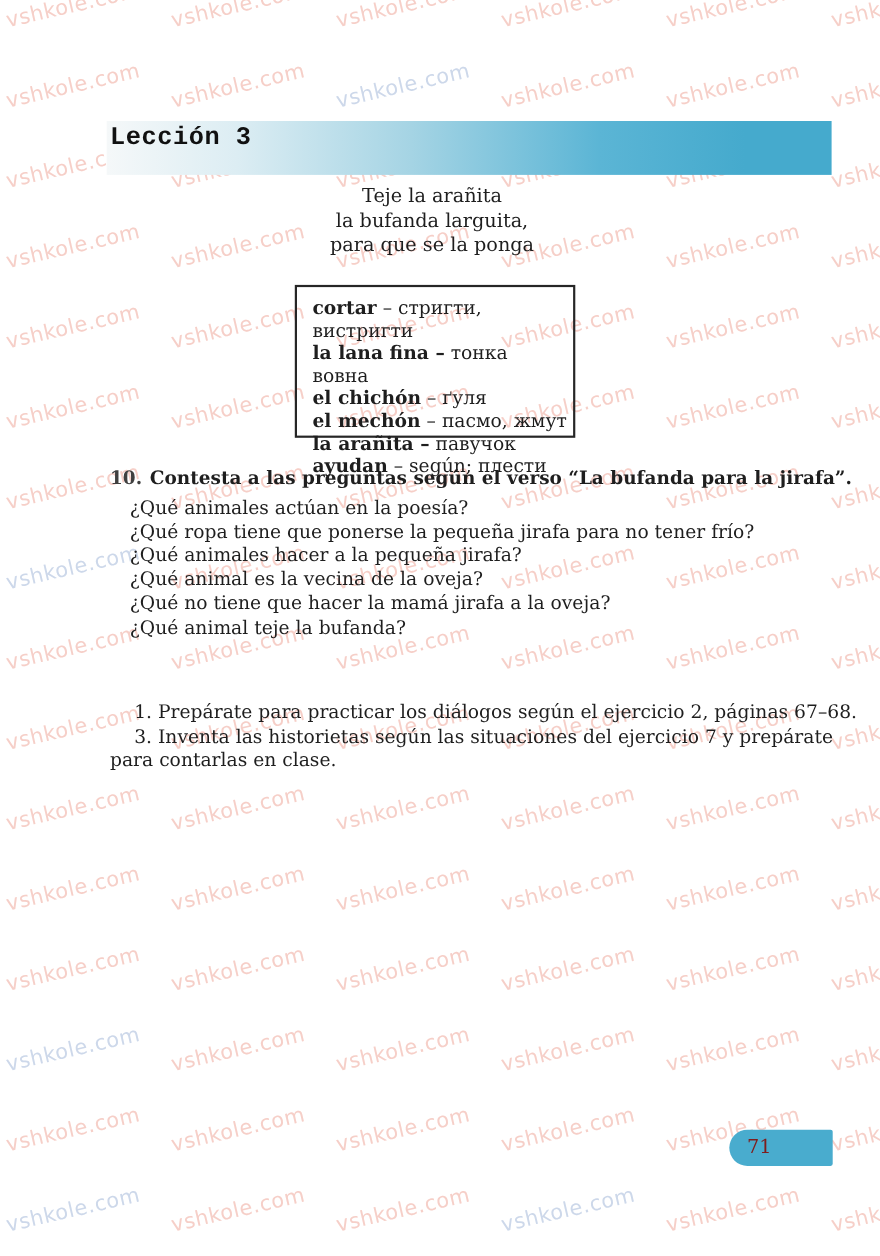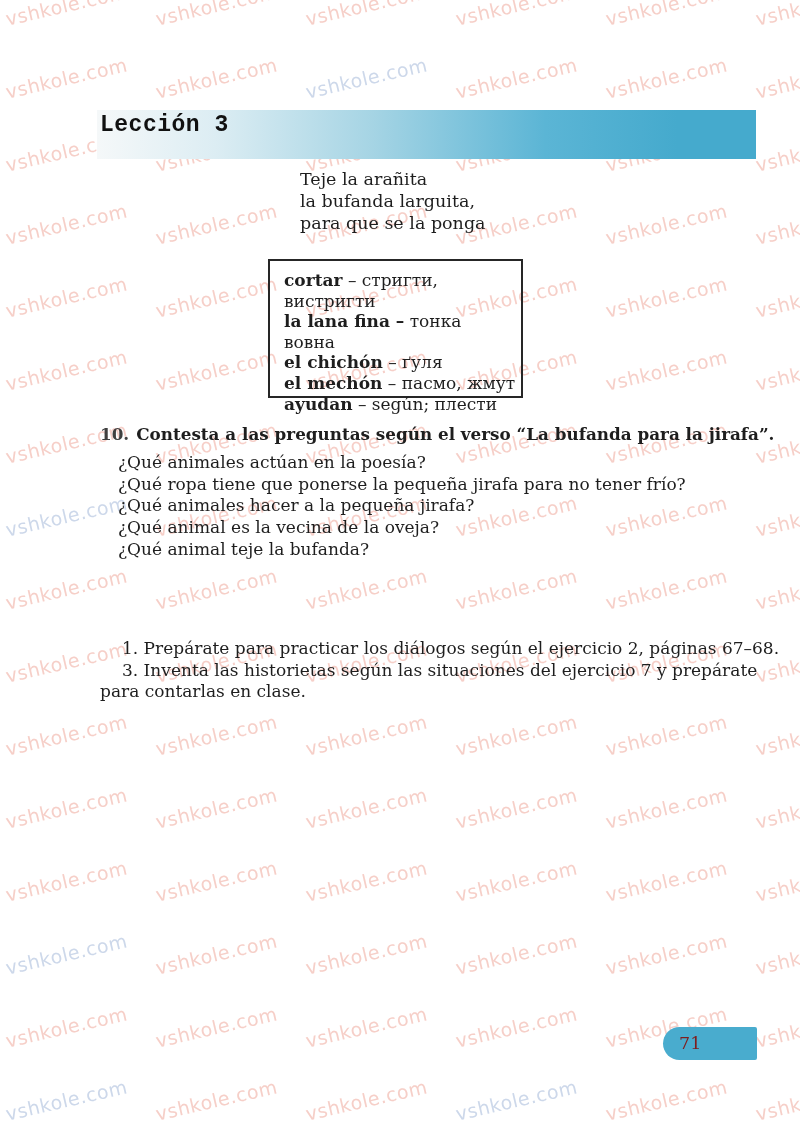--- a/index.html
+++ b/index.html
@@ -43,20 +43,21 @@
     color: #111111;
     letter-spacing: 0.5px;
   }
 
   
   .verse {
     position: absolute;
     left: 300px; top: 168px;
     font-size: 17.5px;
     line-height: 22px;
+    text-align: center;
   }
 
   
   .vocab-box {
     position: absolute;
     left: 268px; top: 259px;
     width: 255px; height: 139px;
     box-sizing: border-box;
     border: 2px solid #262626;
     padding: 9px 4px 0 14px;
@@ -235,32 +236,34 @@
       <div>Teje la arañita</div>
       <div>la bufanda larguita,</div>
       <div>para que se la ponga</div>
     </div>
 
     <div class="vocab-box">
       <div><span class="term">cortar</span><span> – стригти, вистригти</span></div>
       <div><span class="term">la lana fina –</span><span> тонка вовна</span></div>
       <div><span class="term">el chichón</span><span> – ґуля</span></div>
       <div><span class="term">el mechón</span><span> – пасмо, жмут</span></div>
+      <div><span class="term">la arañita –</span><span> павучок</span></div>
       <div><span class="term">ayudan</span><span> – según; плести</span></div>
     </div>
 
     <div class="exercise-heading">
       <span class="num" style="color: #404040;">10.</span><span>Contesta a las preguntas según el verso “La bufanda para la jirafa”.</span>
     </div>
 
     <div class="questions">
       <div>¿Qué animales actúan en la poesía?</div>
       <div>¿Qué ropa tiene que ponerse la pequeña jirafa para no tener frío?</div>
       <div>¿Qué animales hacer a la pequeña jirafa?</div>
       <div>¿Qué animal es la vecina de la oveja?</div>
+      <div>¿Qué no tiene que hacer la mamá jirafa a la oveja?</div>
       <div>¿Qué animal teje la bufanda?</div>
     </div>
 
 
     <div class="homework">
       <p>1. Prepárate para practicar los diálogos según el ejercicio 2, páginas 67–68.</p>
       <p>3. Inventa las historietas según las situaciones del ejercicio 7 y prepárate para contarlas en clase.</p>
     </div>
 
     <div class="page-badge" style="background: rgb(73, 172, 206);">

